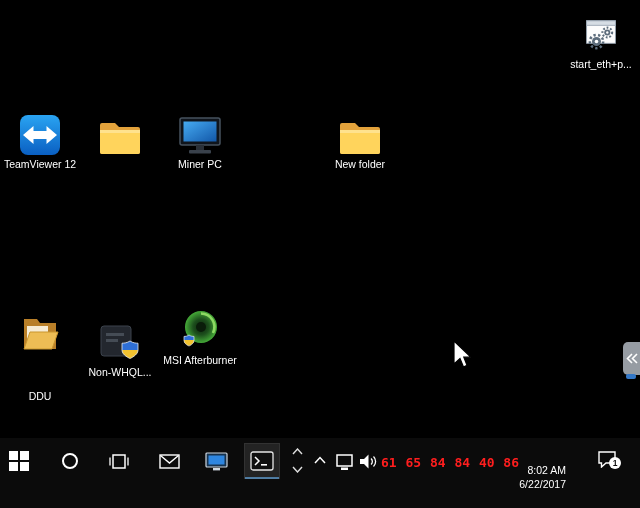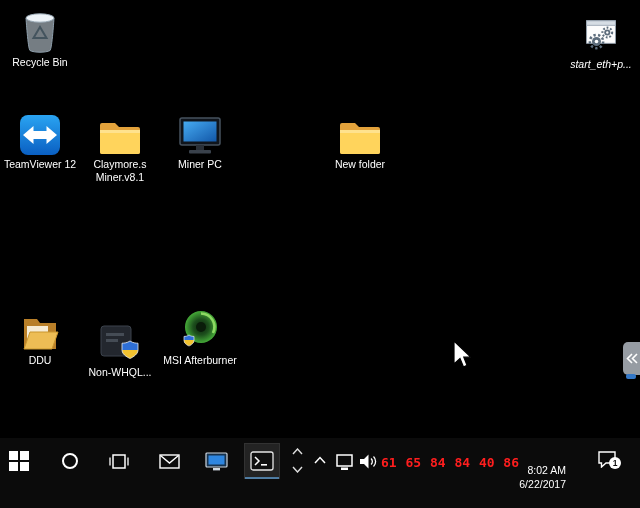--- a/index.html
+++ b/index.html
@@ -31,33 +31,23 @@
   .tv-dock-blue { position:absolute; right:4px; top:374px; width:10px; height:5px; background:#3478c8; border-radius:2px; }
 
   
   .cursor { position:absolute; left:452px; top:340px; }
 </style>
 </head>
 <body>
 
 <div class="screen">
 
-  <div class="dicon" style="left:0px; top:8px;">
-    <div class="art">
-      <svg width="38" height="44" viewBox="0 0 38 44">
-        <path d="M5 8 C5 8 7 39 9 40.5 C13 42.8 25 42.8 29 40.5 C31 39 33 8 33 8 Z" fill="rgba(214,228,238,0.55)" stroke="#8fa0ad" stroke-width="1"></path>
-        <ellipse cx="19" cy="8" rx="14" ry="4.2" fill="#edf3f8" stroke="#98a8b4" stroke-width="1"></ellipse>
-        <path d="M19 17 L25.5 28 L12.5 28 Z" fill="none" stroke="#44545e" stroke-width="2"></path>
-      </svg>
-    </div>
-    <div class="lbl">Recycle Bin</div>
-  </div>
-
-
-  <div class="dicon" style="left:561px; top:10px;font-style:italic;">
+
+
+  <div class="dicon" style="left:561px; top:10px;">
     <div class="art">
       <svg width="36" height="38" viewBox="0 0 40 42">
         <rect x="4" y="3" width="32" height="25" fill="#fdfdfd" stroke="#9aa7b4"></rect>
         <rect x="4" y="3" width="32" height="5" fill="#d6dde4" stroke="#9aa7b4"></rect>
         <circle cx="27" cy="16" r="3.4" fill="#5d6d7c"></circle>
         <circle cx="27" cy="16" r="5.4" fill="none" stroke="#5d6d7c" stroke-width="2.3" stroke-dasharray="2 2"></circle>
         <circle cx="27" cy="16" r="1.3" fill="#fff"></circle>
         <circle cx="15" cy="26" r="5" fill="#5d6d7c"></circle>
         <circle cx="15" cy="26" r="7.4" fill="none" stroke="#5d6d7c" stroke-width="2.8" stroke-dasharray="2.6 2.6"></circle>
         <circle cx="15" cy="26" r="2" fill="#fff"></circle>
@@ -83,21 +73,20 @@
   </div>
 
   <div class="dicon" style="left:80px; top:110px;">
     <div class="art">
       <svg width="44" height="37" viewBox="0 0 44 37">
         <path d="M2 6 a2 2 0 0 1 2 -2 h13 l4 4 h19 a2 2 0 0 1 2 2 v23 a2 2 0 0 1 -2 2 H4 a2 2 0 0 1 -2 -2 Z" fill="#e2a23b"></path>
         <path d="M2 11 h40 v22 a2 2 0 0 1 -2 2 H4 a2 2 0 0 1 -2 -2 Z" fill="#ffd45c"></path>
         <path d="M2 11 h40 v3 H2 Z" fill="#ffe28d"></path>
       </svg>
     </div>
-    <div class="lbl">Claymore.s Miner.v8.1</div>
   </div>
 
   <div class="dicon" style="left:160px; top:110px;">
     <div class="art">
       <svg width="44" height="40" viewBox="0 0 44 40">
         <defs>
           <linearGradient id="scrg" x1="0" y1="0" x2="1" y2="1">
             <stop offset="0" stop-color="#46abf2"></stop>
               <stop offset="1" stop-color="#1257a8"></stop>
           </linearGradient>
@@ -115,21 +104,21 @@
     <div class="art">
       <svg width="44" height="37" viewBox="0 0 44 37">
         <path d="M2 6 a2 2 0 0 1 2 -2 h13 l4 4 h19 a2 2 0 0 1 2 2 v23 a2 2 0 0 1 -2 2 H4 a2 2 0 0 1 -2 -2 Z" fill="#e2a23b"></path>
         <path d="M2 11 h40 v22 a2 2 0 0 1 -2 2 H4 a2 2 0 0 1 -2 -2 Z" fill="#ffd45c"></path>
         <path d="M2 11 h40 v3 H2 Z" fill="#ffe28d"></path>
       </svg>
     </div>
     <div class="lbl">New folder</div>
   </div>
 
-  <div class="dicon" style="left:0px; top:306px;">
+  <div class="dicon" style="left:0px; top:306px;gap:36px;">
     <div class="art">
       <svg width="42" height="38" viewBox="0 0 42 38">
         <path d="M5 5 h13 l3 4 h16 v26 H5 Z" fill="#b97f28"></path>
         <rect x="8" y="12" width="21" height="22" fill="#f7ecd4"></rect>
         <path d="M5 35 L11 18 h28 L33 35 Z" fill="#edbd55" stroke="#c9962f" stroke-width="1"></path>
       </svg>
     </div>
     <div class="lbl">DDU</div>
   </div>
 

